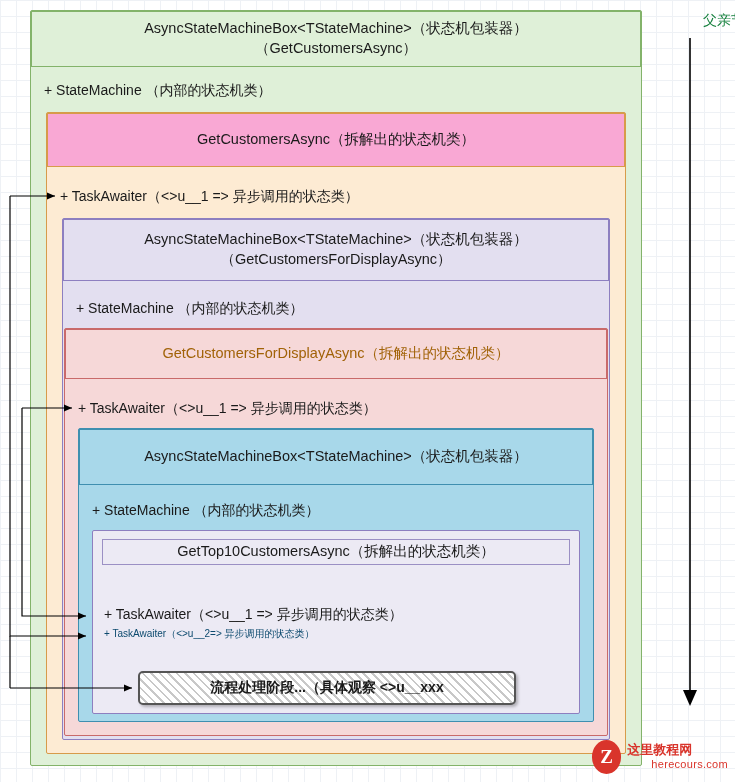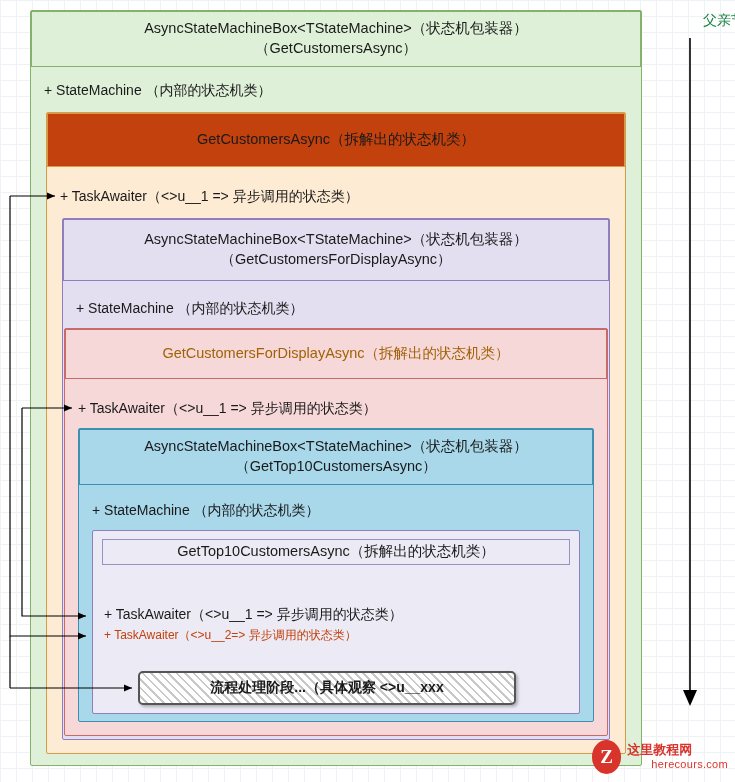--- a/index.html
+++ b/index.html
@@ -85,21 +85,21 @@
   
   .lvl2 {
     left: 46px; top: 112px;
     width: 580px; height: 642px;
     background: #fdebd3;
     border-color: #d79b4a;
   }
   .lvl2-title {
     left: 47px; top: 113px;
     width: 578px; height: 54px;
-    background: #c2410c;
+    background: #f9a8d4;
     border-color: #d79b4a;
     font-size: 14.5px;
     color: #1a1a1a;
   }
   .lvl2-await {
     left: 60px; top: 188px;
     font-size: 14px;
     color: #1a1a1a;
   }
 
@@ -181,22 +181,22 @@
     font-size: 14.5px;
     color: #1a1a1a;
   }
   .lvl6-await1 {
     left: 104px; top: 606px;
     font-size: 14px;
     color: #1a1a1a;
   }
   .lvl6-await2 {
     left: 104px; top: 627px;
-    font-size: 12px;
-    color: #c2410c;
+    font-size: 10px;
+    color: #0c4a6e;
   }
 
   
   .stage-box {
     position: absolute;
     left: 138px; top: 671px;
     width: 378px; height: 34px;
     box-sizing: border-box;
     border: 2px solid #555;
     border-radius: 5px;
@@ -286,21 +286,20 @@
 
   <div class="box lvl4"></div>
   <div class="title-band lvl4-title">
     <span>GetCustomersForDisplayAsync（拆解出的状态机类）</span>
   </div>
   <div class="label lvl4-await">+ TaskAwaiter（&lt;&gt;u__1 =&gt; 异步调用的状态类）</div>
 
   <div class="box lvl5"></div>
   <div class="title-band lvl5-title">
     <span>AsyncStateMachineBox&lt;TStateMachine&gt;（状态机包装器）</span>
-    <span>（GetTop10CustomersAsync）</span>
   </div>
   <div class="label lvl5-sm">+ StateMachine    （内部的状态机类）</div>
 
   <div class="box lvl6"></div>
   <div class="title-band lvl6-title">
     <span>GetTop10CustomersAsync（拆解出的状态机类）</span>
   </div>
   <div class="label lvl6-await1">+ TaskAwaiter（&lt;&gt;u__1 =&gt; 异步调用的状态类）</div>
   <div class="label lvl6-await2">+ TaskAwaiter（&lt;&gt;u__2=&gt; 异步调用的状态类）</div>
 

